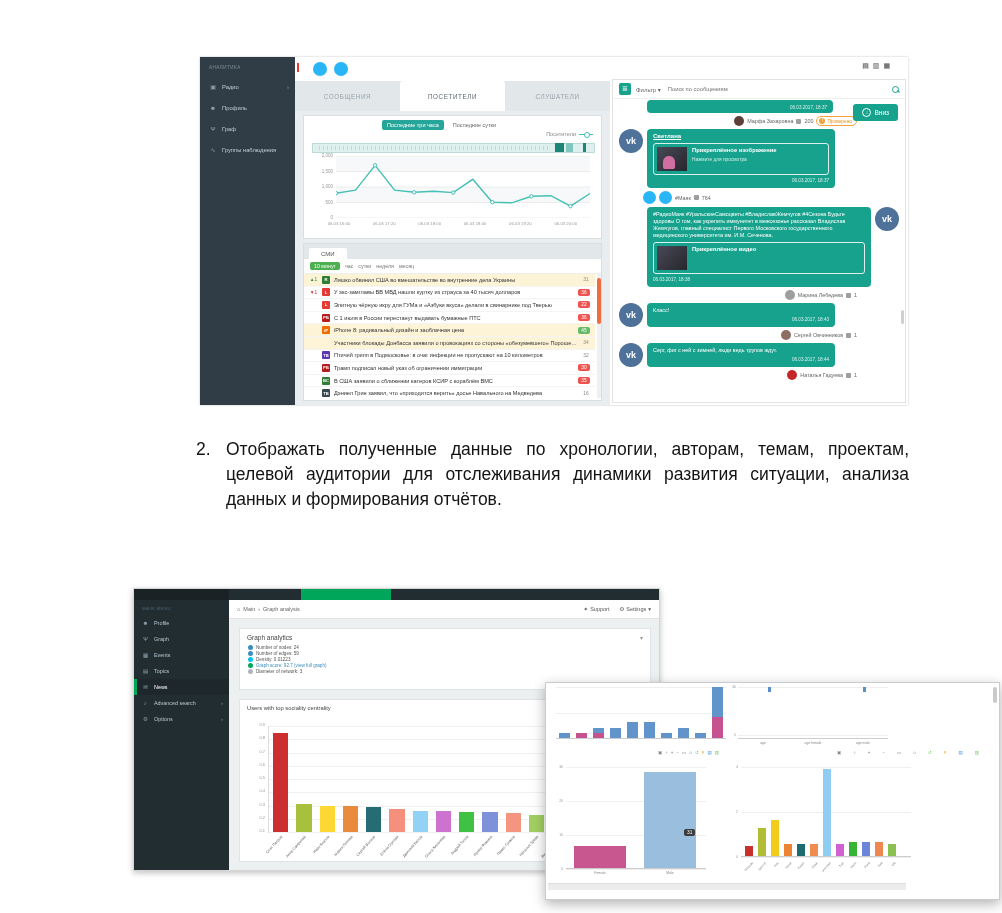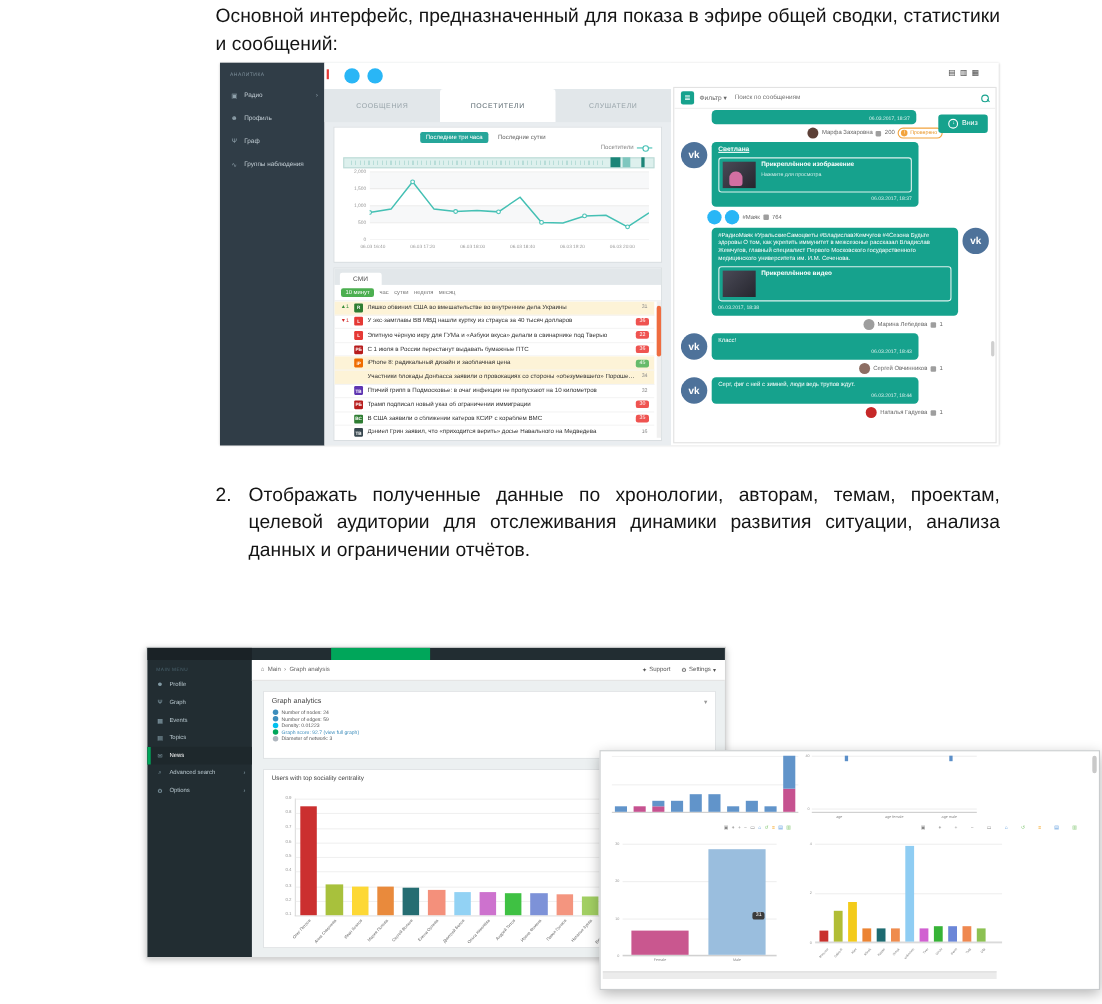--- a/index.html
+++ b/index.html
@@ -131,21 +131,20 @@
   .mbico{font-size:4.5px;line-height:5px;cursor:pointer;}
   .tooltip{position:absolute;background:#3b3b3b;color:#fff;font-size:4.8px;padding:1px 3px;border-radius:2px;z-index:6;}
   .oscroll-r{position:absolute;right:2px;top:4px;width:4px;height:16px;background:#c9c9c9;border-radius:2px;}
   .oscroll-b{position:absolute;left:2px;top:200px;width:358px;height:6px;background:#ececec;border-top:1px solid #ddd;}
 </style>
 </head>
 <body>
 
 <div id="canvas">
 
-  <div class="para" style="top:2px;">Основной интерфейс, предназначенный для показа в эфире общей сводки, статистики и сообщений:</div>
 
   <div id="shot1">
     <div class="s1-side">
       <div class="s1-side-title">АНАЛИТИКА</div>
       <div id="s1-items">
           <div class="s1-item">
             <span class="ic">▣</span>
             <span>Радио</span>
             <span class="chev">›</span>
           </div>
@@ -398,21 +397,21 @@
             <span class="mcico"></span>
             <span>1</span>
           </div>
         </div>
       <div class="chat-scroll"></div>
     </div>
   </div>
 
   <div class="listrow" style="top:437px;">
     <div class="listnum">2.</div>
-    <div class="listtxt">Отображать полученные данные по хронологии, авторам, темам, проектам, целевой аудитории для отслеживания динамики развития ситуации, анализа данных и ограничении отчётов.</div>
+    <div class="listtxt">Отображать полученные данные по хронологии, авторам, темам, проектам, целевой аудитории для отслеживания динамики развития ситуации, анализа данных и формирования отчётов.</div>
   </div>
 
 
   <div id="shot2">
     <div class="s2-topbar"></div>
     <div class="s2-logo"></div>
     <div class="s2-green"></div>
     <div class="s2-side">
       <div class="s2-brand">MAIN MENU</div>
       <div id="s2-items">

